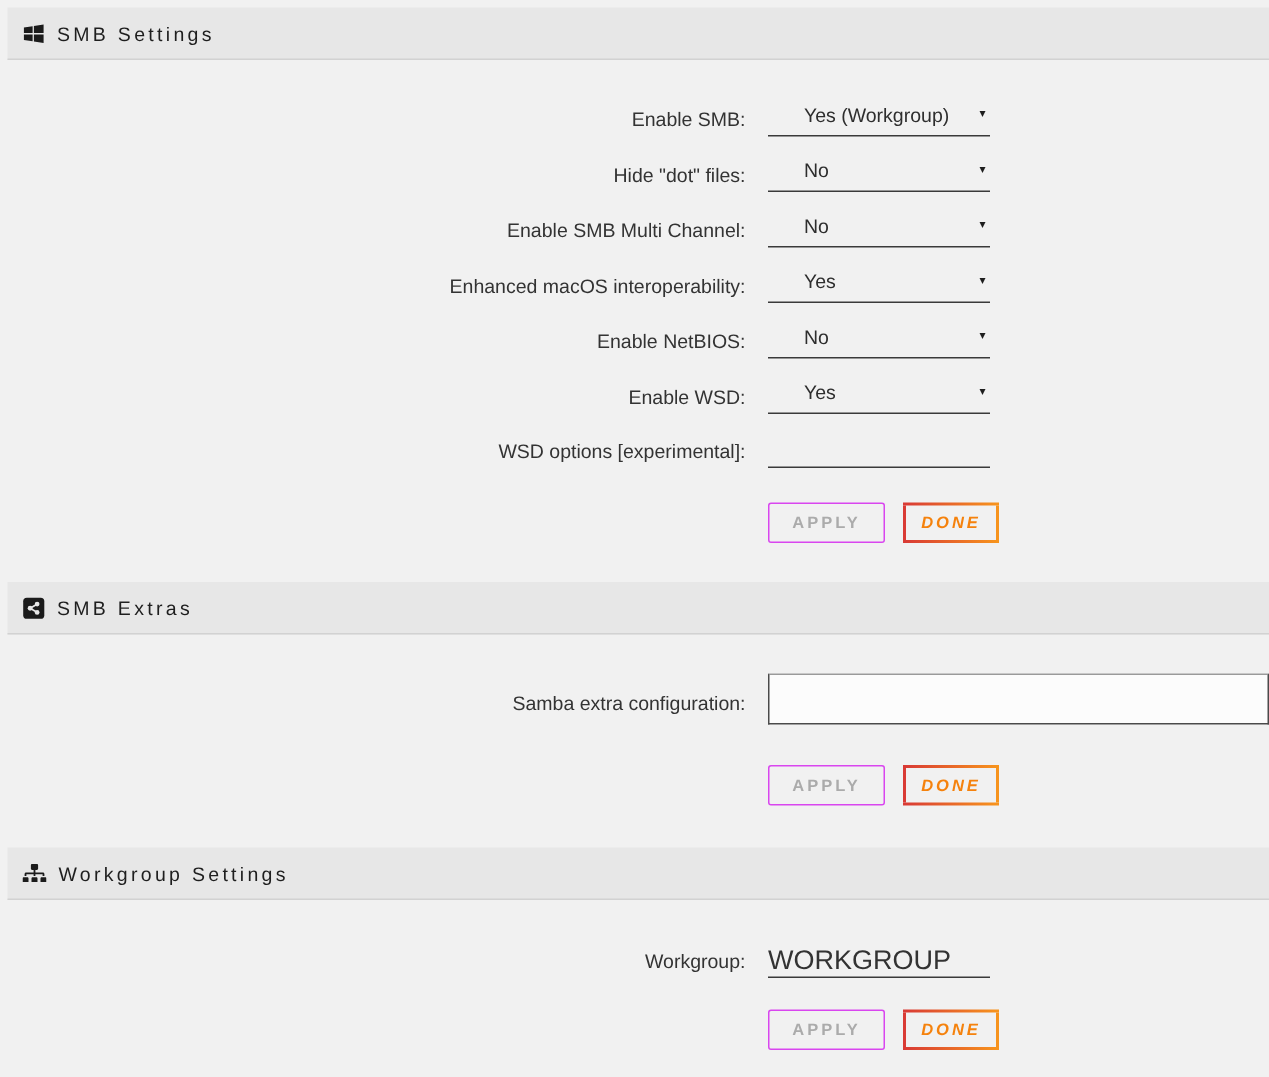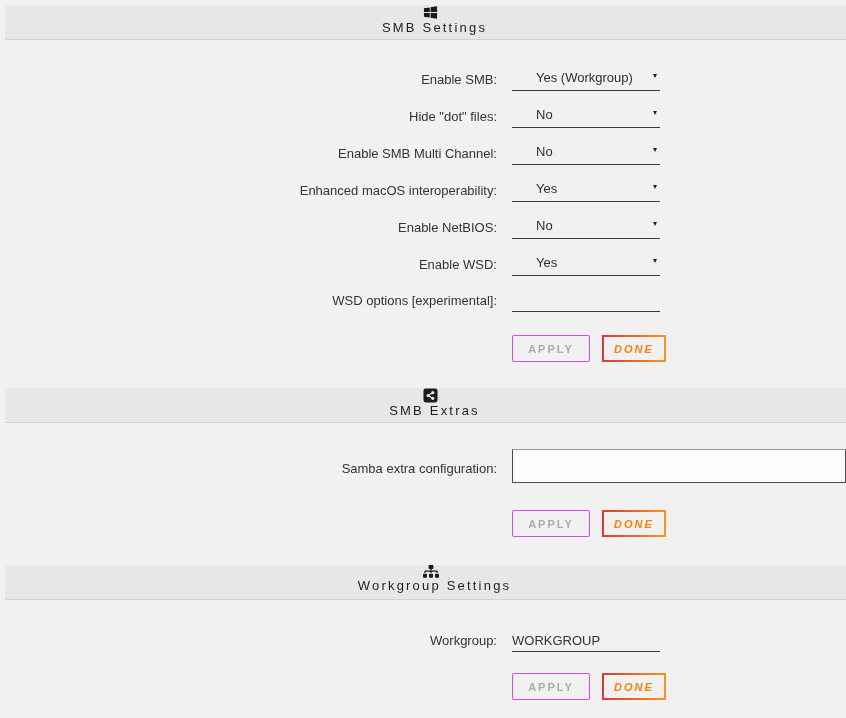--- a/index.html
+++ b/index.html
@@ -11,21 +11,20 @@
   }
   .wrap { margin-left: 5px; padding-top: 5px; }
 
   .section-header {
     height: 35px;
     background: #e7e7e7;
     border-bottom: 1px solid #d2d2d2;
     display: flex; align-items: center;
     padding-left: 10px;
     box-sizing: border-box;
-    flex-direction: column;
   }
   .section-header svg { display: block; flex: none; }
   .section-title {
     margin-left: 8px;
     font-size: 13px;
     letter-spacing: 2.2px;
     color: #1e1e1e;
   }
 
   .rows { }
@@ -50,21 +49,21 @@
   .caret {
     position: absolute; right: 3px; top: 3px;
     font-size: 8px; color: #1e1e1e;
   }
 
   input.text-underline {
     width: 148px; height: 21px;
     border: none; border-bottom: 1px solid #3a3a3a;
     background: transparent;
     font-family: "Liberation Sans", "DejaVu Sans", sans-serif;
-    font-size: 13px; color: #333;
+    font-size: 18px; color: #333;
     padding: 0; margin: 0; display: block;
     border-radius: 0;
   }
 
   .row-grow { }
   .field-grow { flex: 1; margin-left: 15px; display: flex; }
   .row-grow .label { padding-top: 5px; }
   textarea.extra {
     flex: 1; height: 34px;
     box-sizing: border-box;

